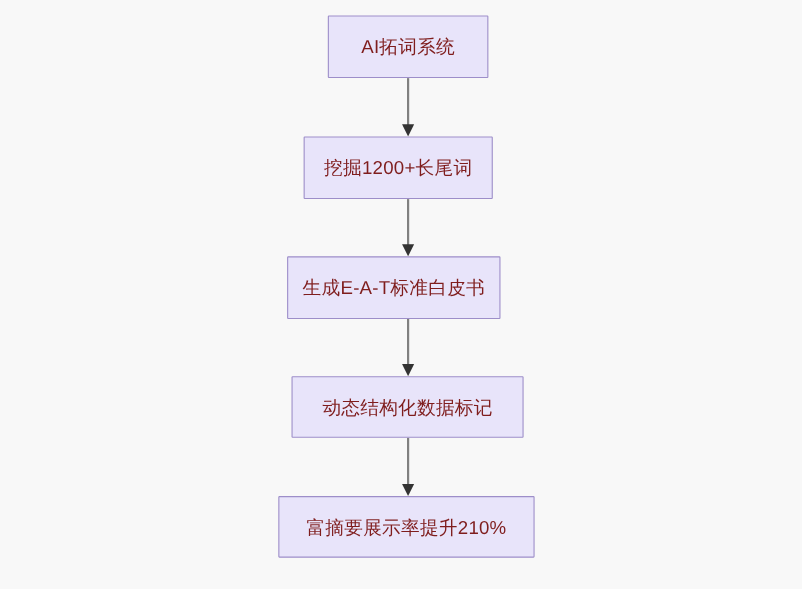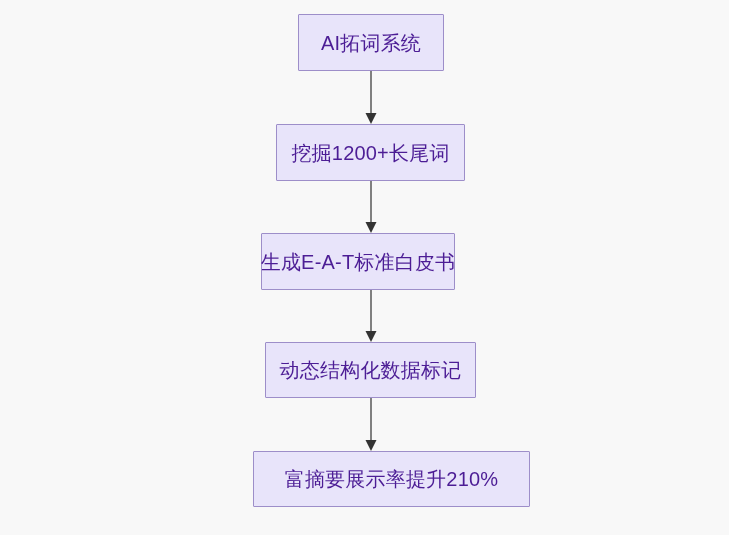--- a/index.html
+++ b/index.html
@@ -20,22 +20,22 @@
   }
   .node {
     position: absolute;
     box-sizing: border-box;
     background: #e8e4fa;
     border: 1.6px solid #9d8ec9;
     border-radius: 1px;
     display: flex;
     align-items: center;
     justify-content: center;
-    color: #4c1d95;
-    font-size: 20px;
+    color: #7f1d1d;
+    font-size: 17px;
     line-height: 1;
     letter-spacing: 0.2px;
     white-space: nowrap;
   }
   .edge {
     position: absolute;
     width: 26px;
   }
   .edge svg {
     display: block;
@@ -72,29 +72,29 @@
     <svg width="26" height="53" viewBox="0 0 26 53">
       <line x1="13" y1="0" x2="13" y2="45" stroke="#808080" stroke-width="2"></line>
       <polygon points="13,53 7.5,42 18.5,42" fill="#333333"></polygon>
     </svg>
   </div>
 
   <div class="node" style="left:298px; top:14px; width:146px; height:57px;">
     <span>AI拓词系统</span>
   </div>
 
-  <div class="node" style="left:276px; top:124px; width:189px; height:57px;">
+  <div class="node" style="left:276px; top:124px; width:172px; height:57px;">
     <span>挖掘1200+长尾词</span>
   </div>
 
   <div class="node" style="left:261px; top:233px; width:194px; height:57px;">
     <span>生成E-A-T标准白皮书</span>
   </div>
 
   <div class="node" style="left:265px; top:342px; width:211px; height:56px;">
     <span>动态结构化数据标记</span>
   </div>
 
-  <div class="node" style="left:253px; top:451px; width:277px; height:56px;">
+  <div class="node" style="left:253px; top:451px; width:233px; height:56px;">
     <span>富摘要展示率提升210%</span>
   </div>
 
 </div>
 
 </body></html>

